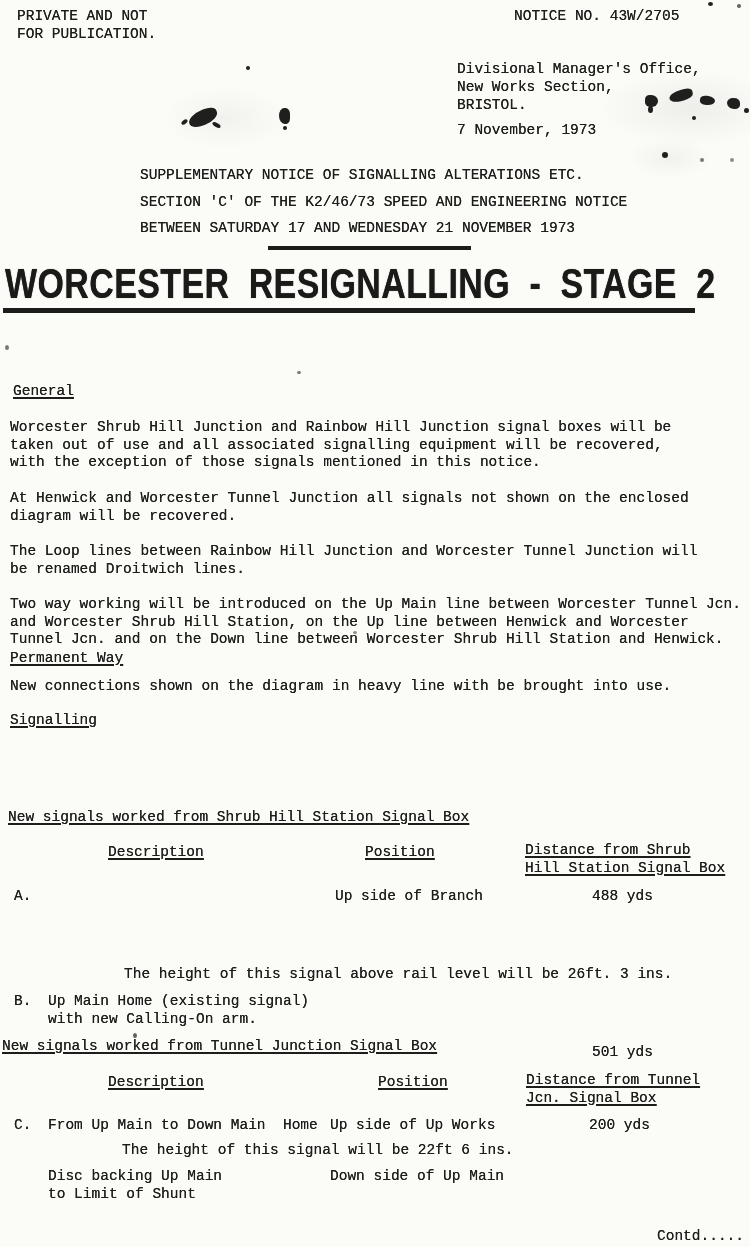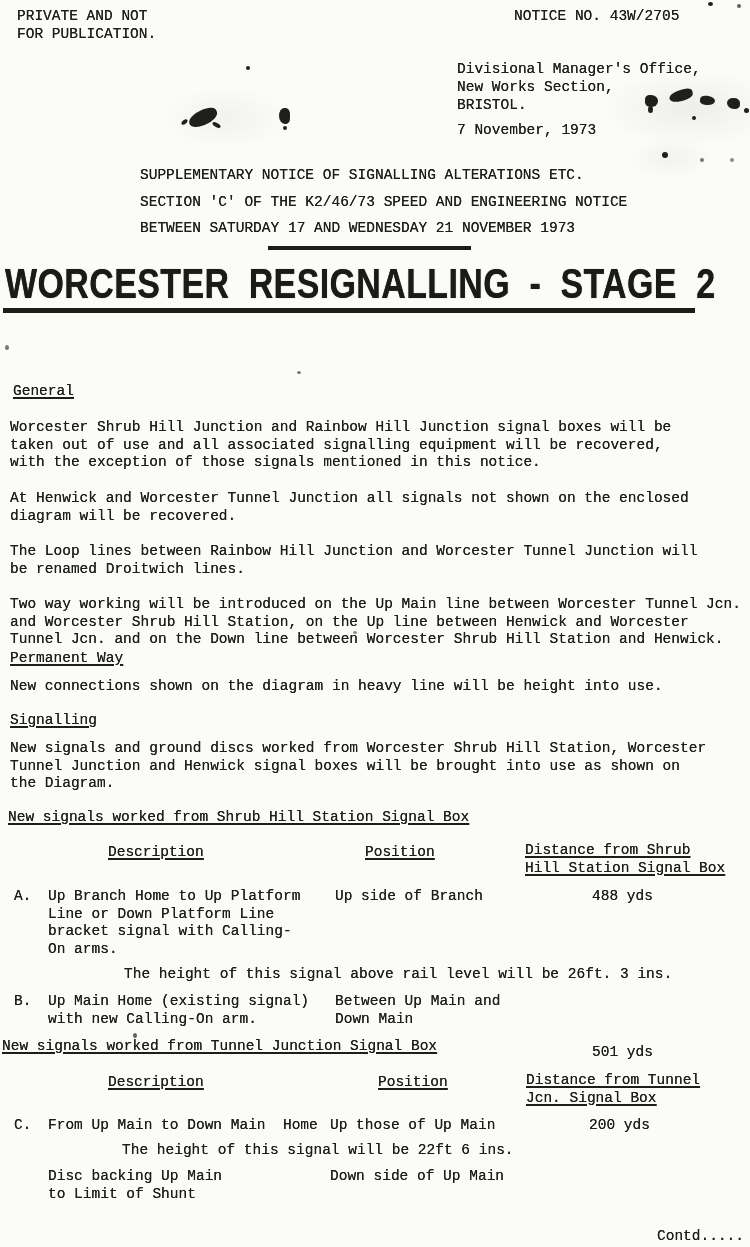--- a/index.html
+++ b/index.html
@@ -75,58 +75,49 @@
 with the exception of those signals mentioned in this notice.</div>
   <div class="t" style="left:10px;top:490px">At Henwick and Worcester Tunnel Junction all signals not shown on the enclosed
 diagram will be recovered.</div>
   <div class="t" style="left:10px;top:596px">Two way working will be introduced on the Up Main line between Worcester Tunnel Jcn.
 and Worcester Shrub Hill Station, on the Up line between Henwick and Worcester
 Tunnel Jcn. and on the Down line between Worcester Shrub Hill Station and Henwick.</div>
   <div class="t" style="left:10px;top:543px">The Loop lines between Rainbow Hill Junction and Worcester Tunnel Junction will
 be renamed Droitwich lines.</div>
 
   <div class="t hd" style="left:10px;top:650px">Permanent Way</div>
-  <div class="t" style="left:10px;top:678px">New connections shown on the diagram in heavy line will be height into use.</div>
+  <div class="t" style="left:10px;top:678px">New connections shown on the diagram in heavy line with be brought into use.</div>
 
   <div class="t hd" style="left:10px;top:712px">Signalling</div>
-  <div class="t" style="left:10px;top:740px">New signals and ground discs worked from Worcester Shrub Hill Station, Worcester
-Tunnel Junction and Henwick signal boxes will be brought into use as shown on
-the Diagram.</div>
 
   <div class="t hd" style="left:8px;top:809px">New signals worked from Shrub Hill Station Signal Box</div>
   <div class="t hd" style="left:108px;top:844px">Description</div>
   <div class="t hd" style="left:365px;top:844px">Position</div>
   <div class="t hd" style="left:525px;top:842px">Distance from Shrub
 Hill Station Signal Box</div>
 
   <div class="t" style="left:14px;top:888px">A.</div>
-  <div class="t" style="left:48px;top:888px">Up Branch Home to Up Platform
-Line or Down Platform Line
-bracket signal with Calling-
-On arms.</div>
   <div class="t" style="left:335px;top:888px">Up side of Branch</div>
   <div class="t dist" style="left:592px;top:888px">488 yds</div>
   <div class="t" style="left:124px;top:966px">The height of this signal above rail level will be 26ft. 3 ins.</div>
 
   <div class="t" style="left:14px;top:993px">B.</div>
   <div class="t" style="left:48px;top:993px">Up Main Home (existing signal)
 with new Calling-On arm.</div>
-  <div class="t" style="left:335px;top:993px">Between Up Main and
-Down Main</div>
   <div class="t dist" style="left:592px;top:1044px">501 yds</div>
 
   <div class="t hd" style="left:2px;top:1038px">New signals worked from Tunnel Junction Signal Box</div>
   <div class="t hd" style="left:108px;top:1074px">Description</div>
   <div class="t hd" style="left:378px;top:1074px">Position</div>
   <div class="t hd" style="left:526px;top:1072px">Distance from Tunnel
 Jcn. Signal Box</div>
 
   <div class="t" style="left:14px;top:1117px">C.</div>
   <div class="t" style="left:48px;top:1117px">From Up Main to Down Main  Home</div>
-  <div class="t" style="left:330px;top:1117px">Up those of Up Main</div>
+  <div class="t" style="left:330px;top:1117px">Up side of Up Works</div>
   <div class="t dist" style="left:589px;top:1117px">200 yds</div>
   <div class="t" style="left:122px;top:1142px">The height of this signal will be 22ft 6 ins.</div>
 
   <div class="t" style="left:48px;top:1168px">Disc backing Up Main
 to Limit of Shunt</div>
   <div class="t" style="left:330px;top:1168px">Down side of Up Main</div>
 
   <div class="t" style="left:657px;top:1228px">Contd.....</div>
 
   <div class="smudge" style="left:188px;top:110px;width:30px;height:15px;transform:rotate(-22deg);border-radius:60% 40% 55% 45%"></div>

